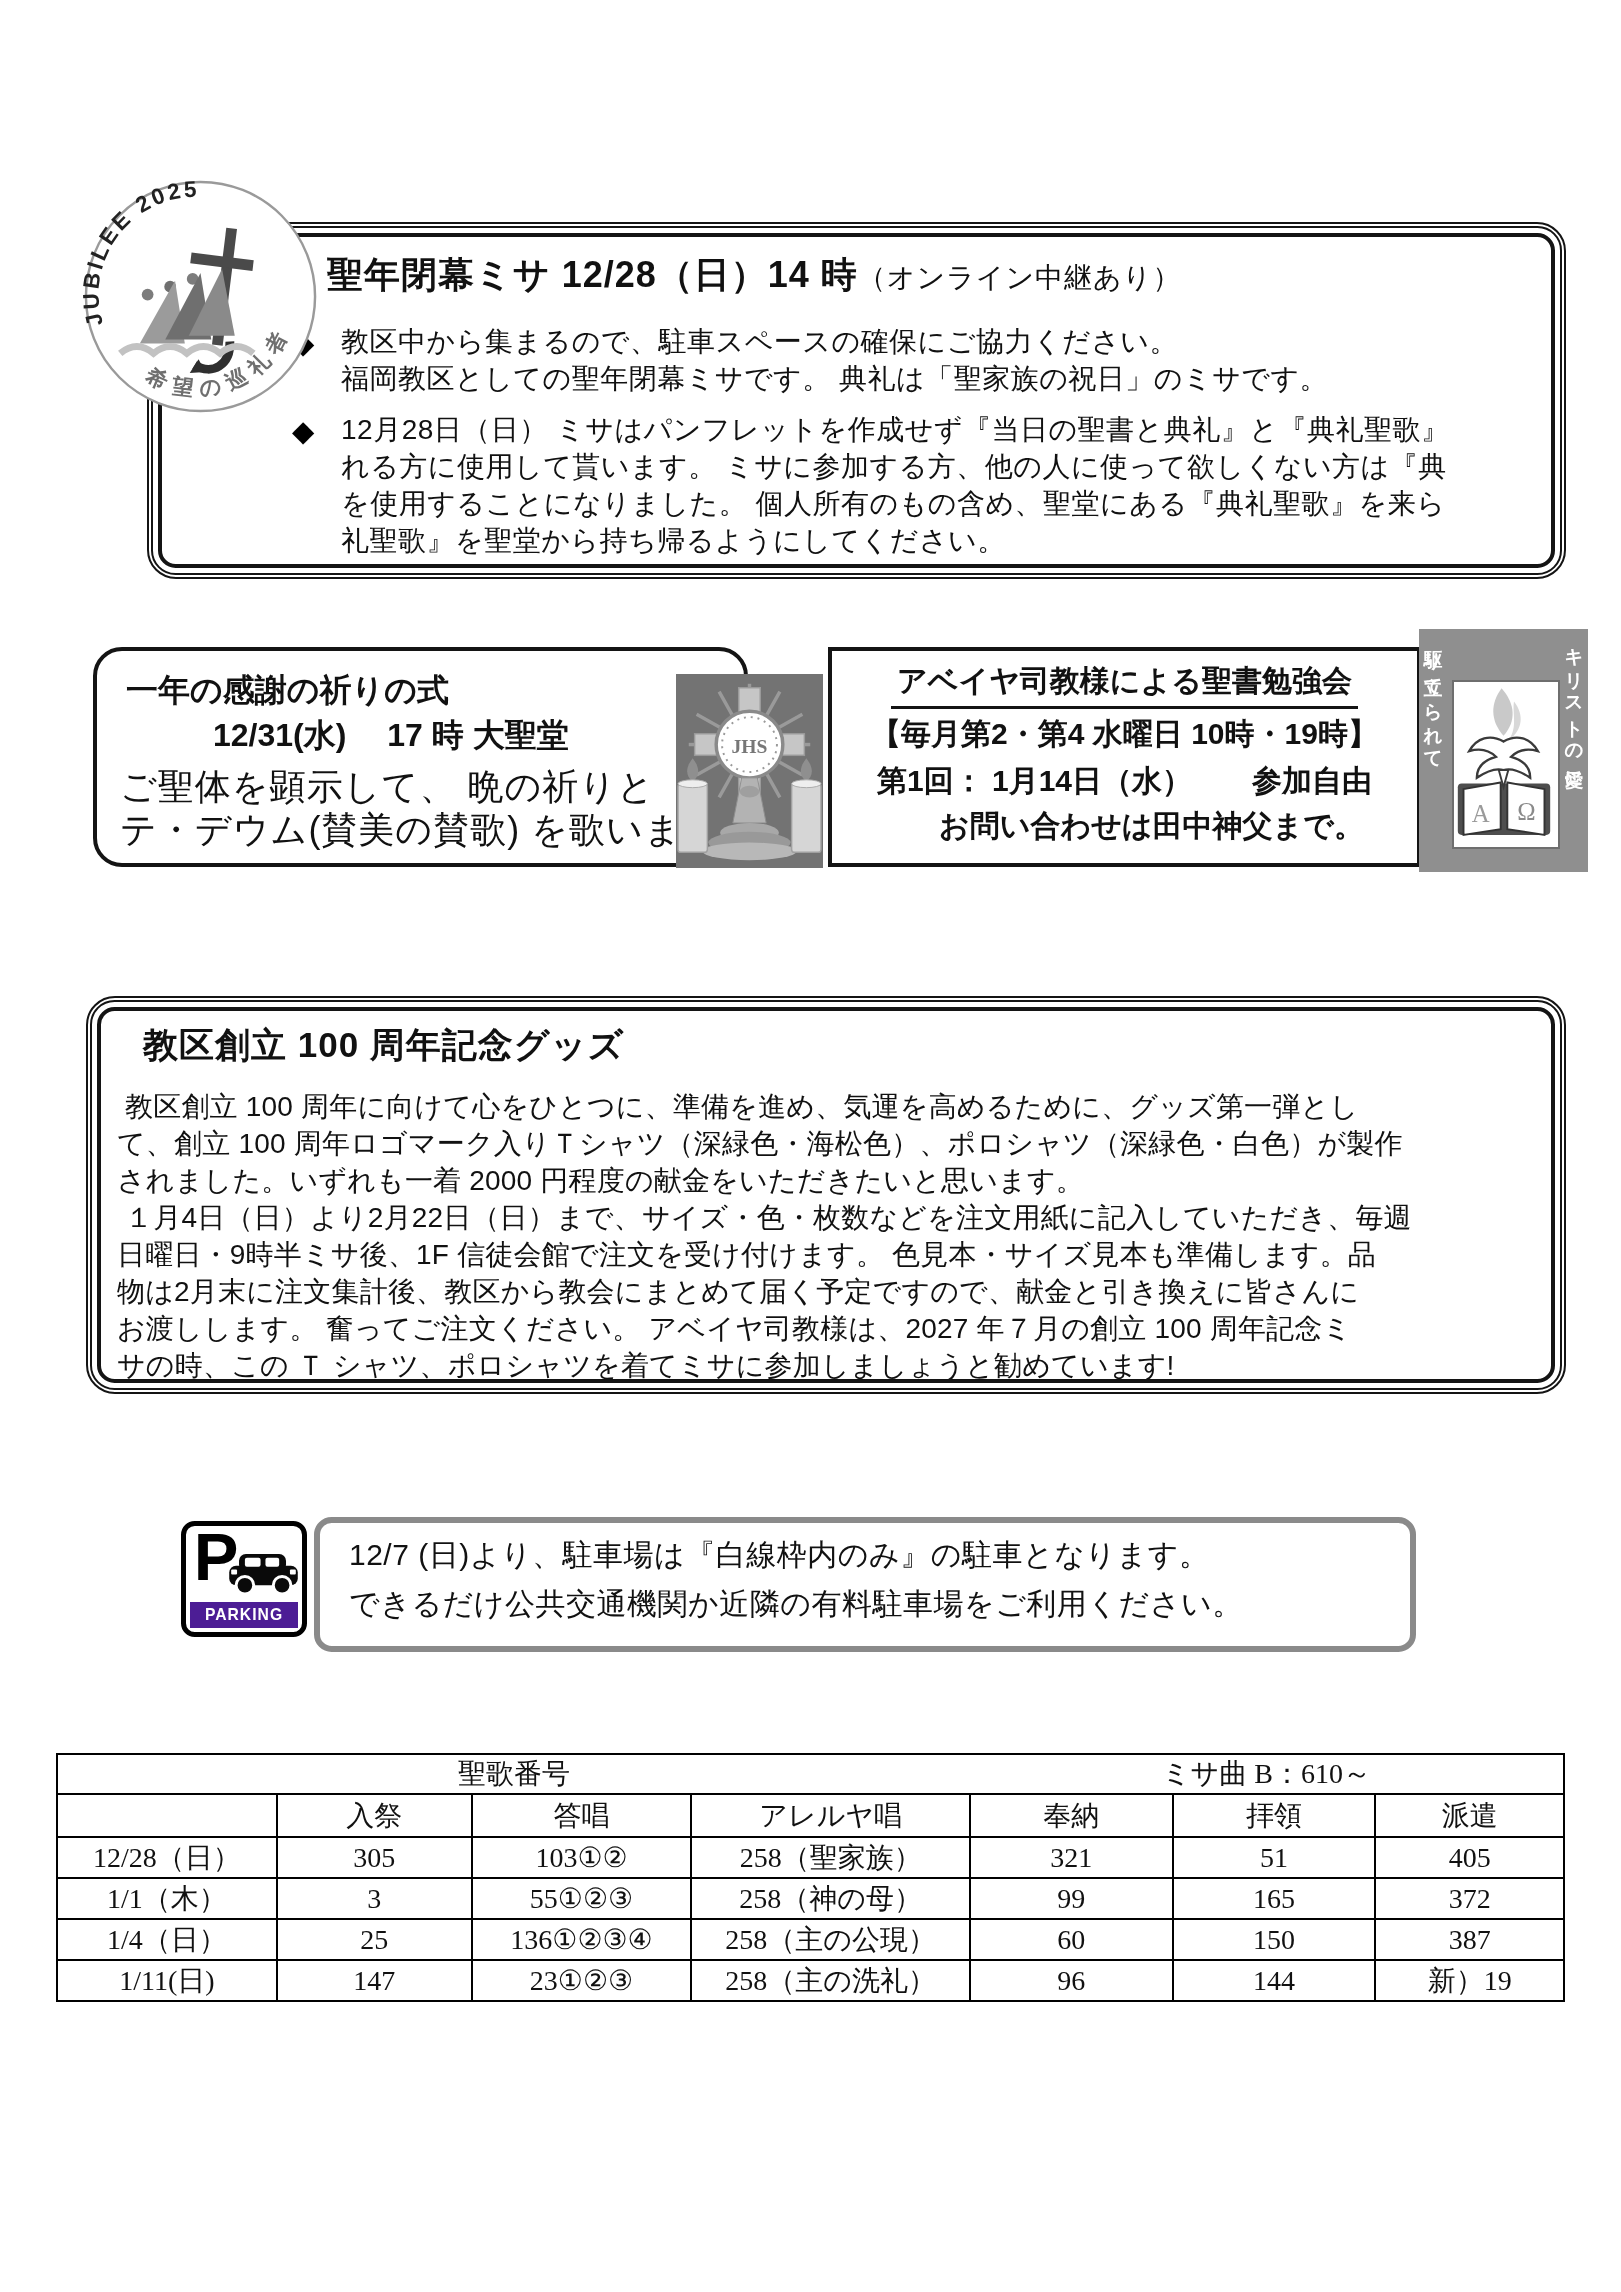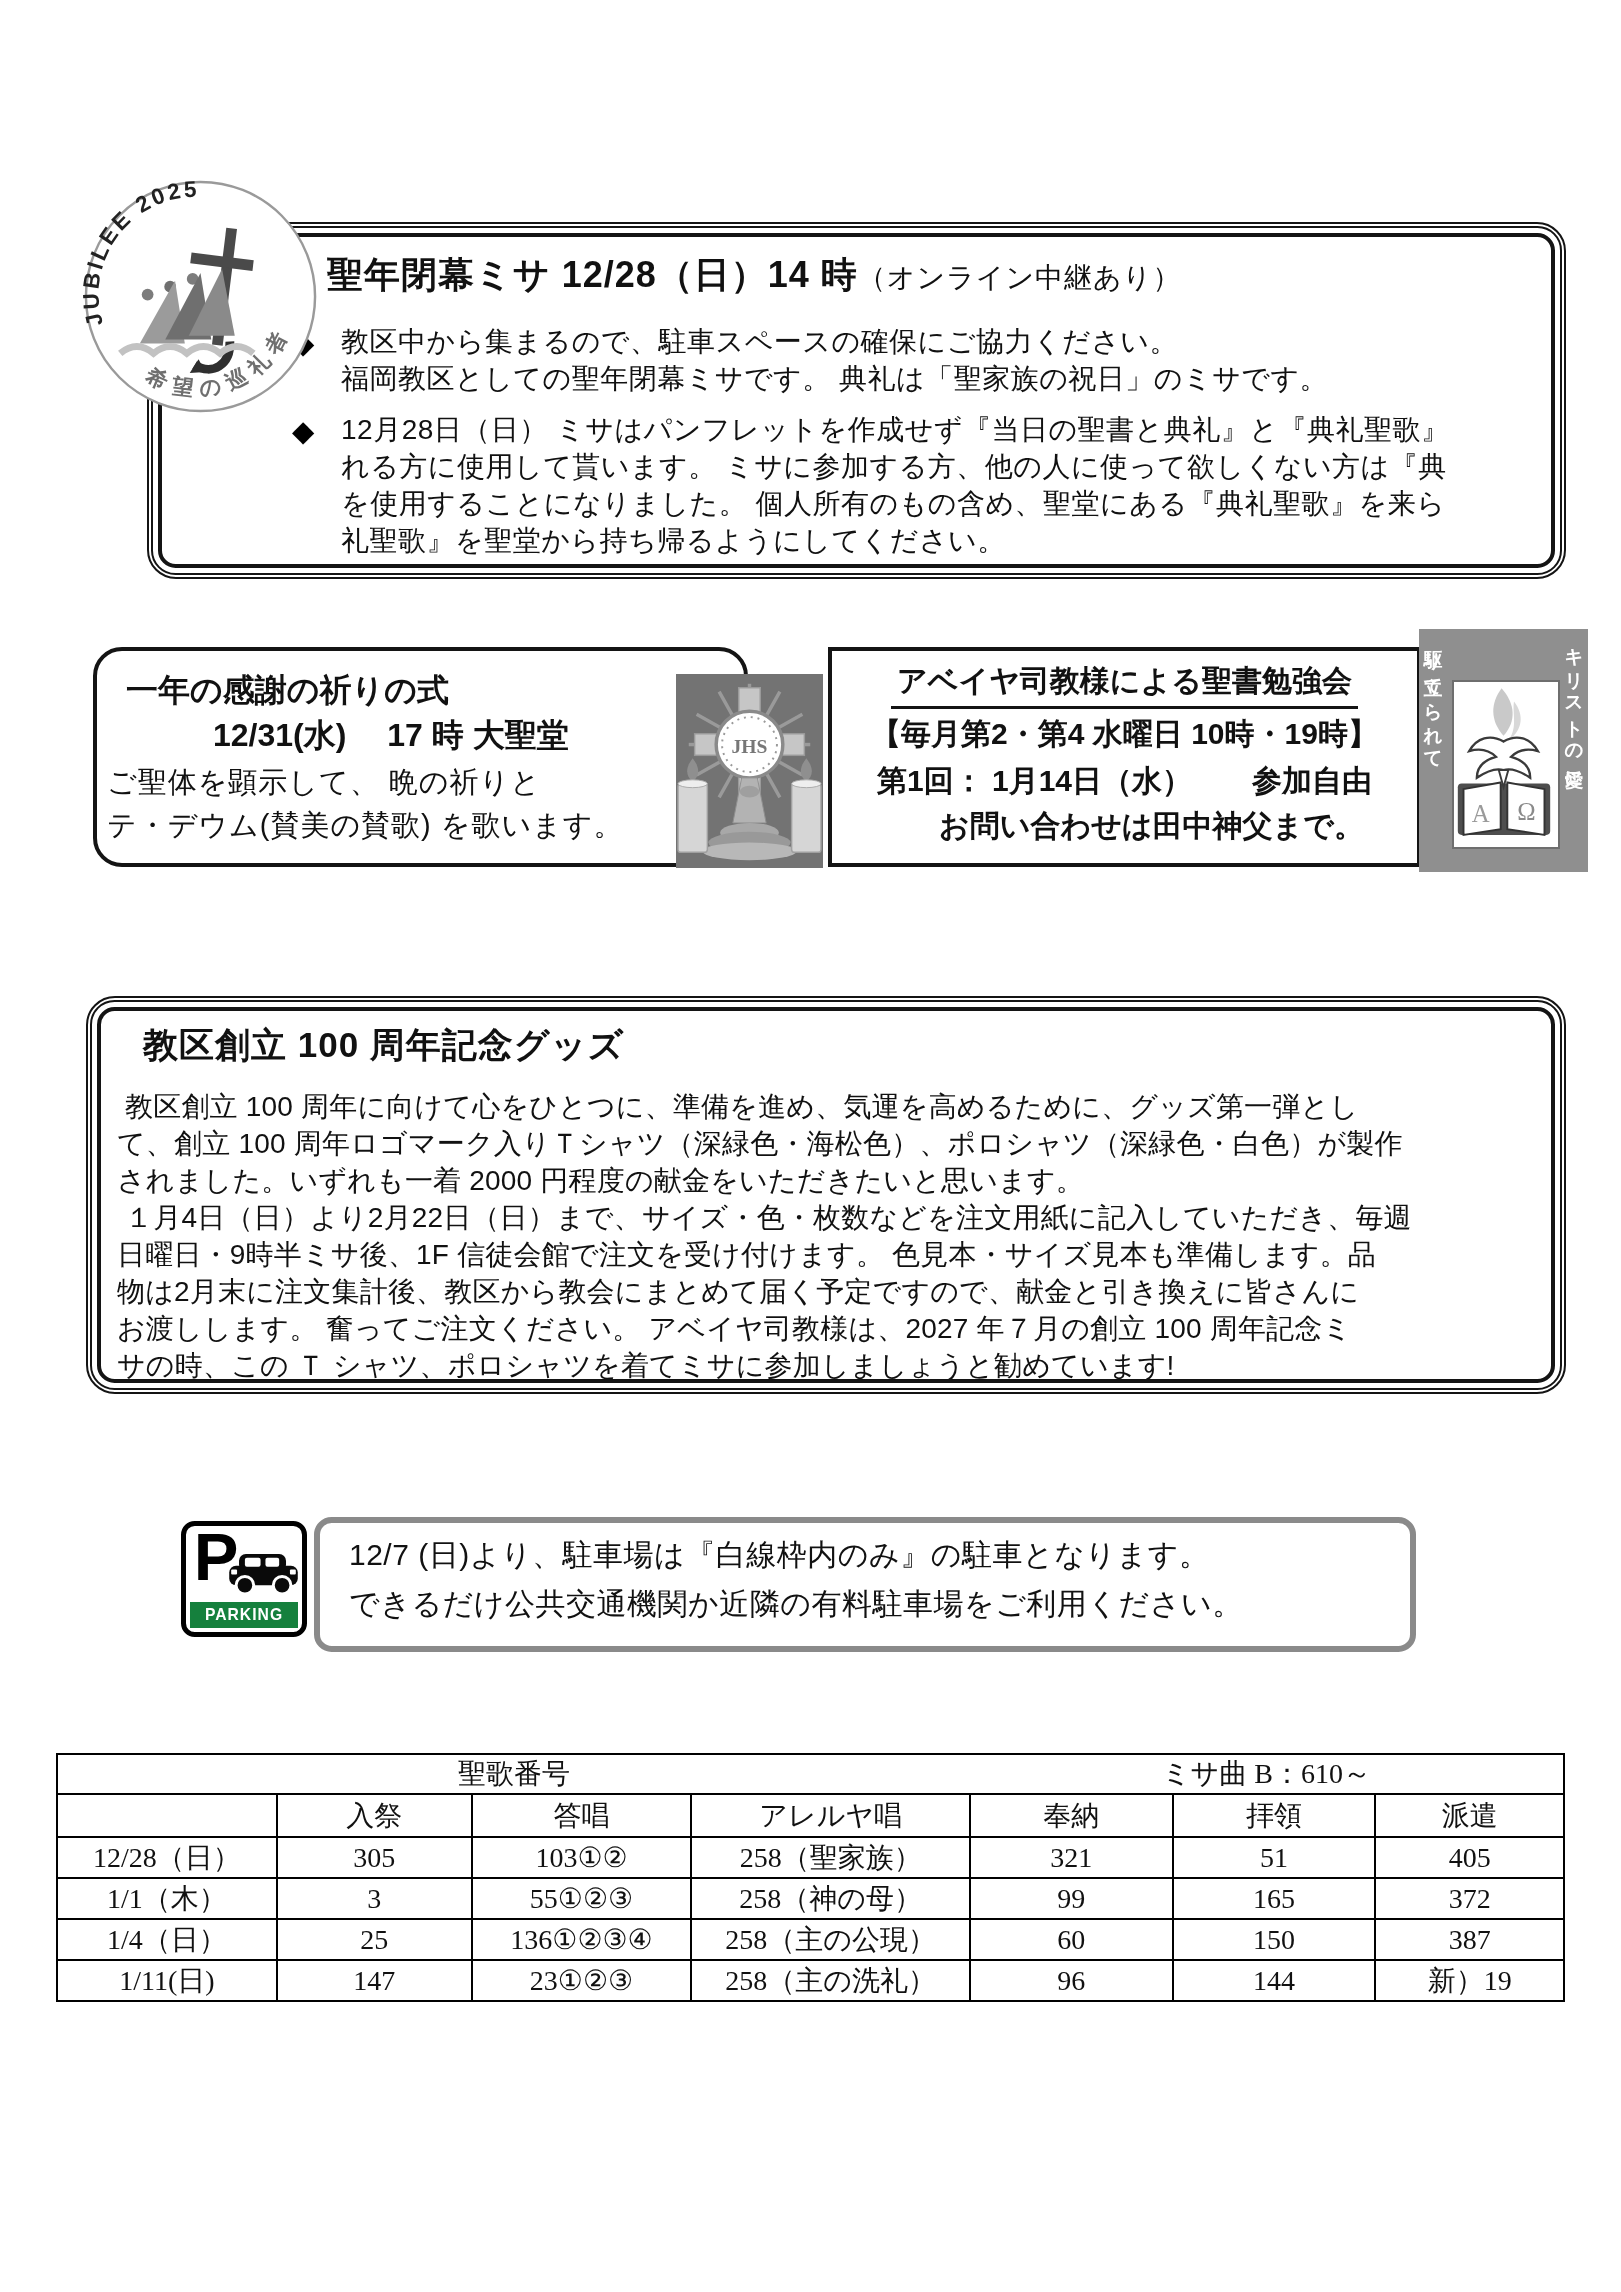--- a/index.html
+++ b/index.html
@@ -24,21 +24,21 @@
   #closing-box { left:147px; top:222px; width:1415px; height:353px; }
   #closing-title { left:178px; top:27.4px; font-size:36px; font-weight:bold; letter-spacing:1px; }
   #closing-title .note { font-size:28px; font-weight:normal; }
   .bullet { font-size:29px; color:#000; }
   .cb-text { font-size:28px; line-height:37px; letter-spacing:0.5px; }
 
   
   #thanks-box { left:93px; top:647px; width:647px; height:212px; border:4.9px solid #141414; border-radius:29px; }
   #thanks-title { left:29px; top:17.6px; font-size:32px; font-weight:bold; }
   #thanks-when { left:116px; top:63px; font-size:32px; font-weight:bold; }
-  .thanks-line { left:10px; font-size:29px; letter-spacing:1px; }
+  .thanks-line { left:23px; font-size:36px; letter-spacing:1px; }
 
   #monstrance { left:676px; top:674px; width:147px; height:194px; background:#737373; z-index:5; }
 
   
   #bible-box { left:828px; top:647px; width:585px; height:212px; border:4.9px solid #141414; text-align:center; }
   #bible-title { display:inline-block; margin-top:9.8px; font-size:30px; font-weight:bold; border-bottom:3.9px solid #141414; padding:0 5.9px 3.9px 5.9px; }
   .bible-line { width:100%; font-size:30px; font-weight:bold; }
 
   #book-cover { left:1419px; top:629px; width:169px; height:243px; background:#8f8f8f; z-index:4; }
   .vstrip { position:absolute; writing-mode:vertical-rl; text-orientation:upright; color:#fff; font-size:18.6px; font-weight:bold; letter-spacing:2.9px; }
@@ -47,21 +47,21 @@
   #bc-panel { position:absolute; left:33px; top:51px; width:104px; height:165px; background:#fff; border:2px solid #6e6e6e; }
 
   
   #goods-box { left:86px; top:996px; width:1476px; height:394px; }
   #goods-title { left:55px; top:23.5px; font-size:35px; font-weight:bold; letter-spacing:1px; }
   .goods-line { left:29px; width:1421px; font-size:28px; line-height:37px; letter-spacing:0.2px; }
 
   
   #parking-sign { left:181px; top:1521px; width:116px; height:106px; background:#fff; border:5.9px solid #000; border-radius:13.7px; z-index:3; }
   #p-letter { position:absolute; left:7.8px; top:-7.8px; font-size:67px; font-weight:bold; color:#000; }
-  #p-band { position:absolute; left:3.9px; right:3.9px; bottom:3.9px; height:26.5px; background:#15803d; color:#fff; font-size:15.7px; font-weight:bold; letter-spacing:1px; text-align:center; line-height:26.5px; }
+  #p-band { position:absolute; left:3.9px; right:3.9px; bottom:3.9px; height:26.5px; background:#4c1d95; color:#fff; font-size:15.7px; font-weight:bold; letter-spacing:1px; text-align:center; line-height:26.5px; }
   #parking-box { left:314px; top:1517px; width:1090px; height:123px; border:6.9px solid #8a8a8a; border-radius:17.6px; }
   .park-line { left:29px; font-size:30px; letter-spacing:0.5px; }
 
   
   #hymn-table { left:56px; top:1753px; width:1509px; border-collapse:collapse; table-layout:fixed; font-family:"Liberation Serif", serif; font-size:28px; }
   #hymn-table td, #hymn-table th { border:2.9px solid #000; text-align:center; padding:0; font-weight:normal; }
   #hymn-table .grp { height:35px; }
   #hymn-table .grp-l { border-right:none; }
   #hymn-table .grp-r { border-left:none; }
   #hymn-table .hdr td { height:41px; }

